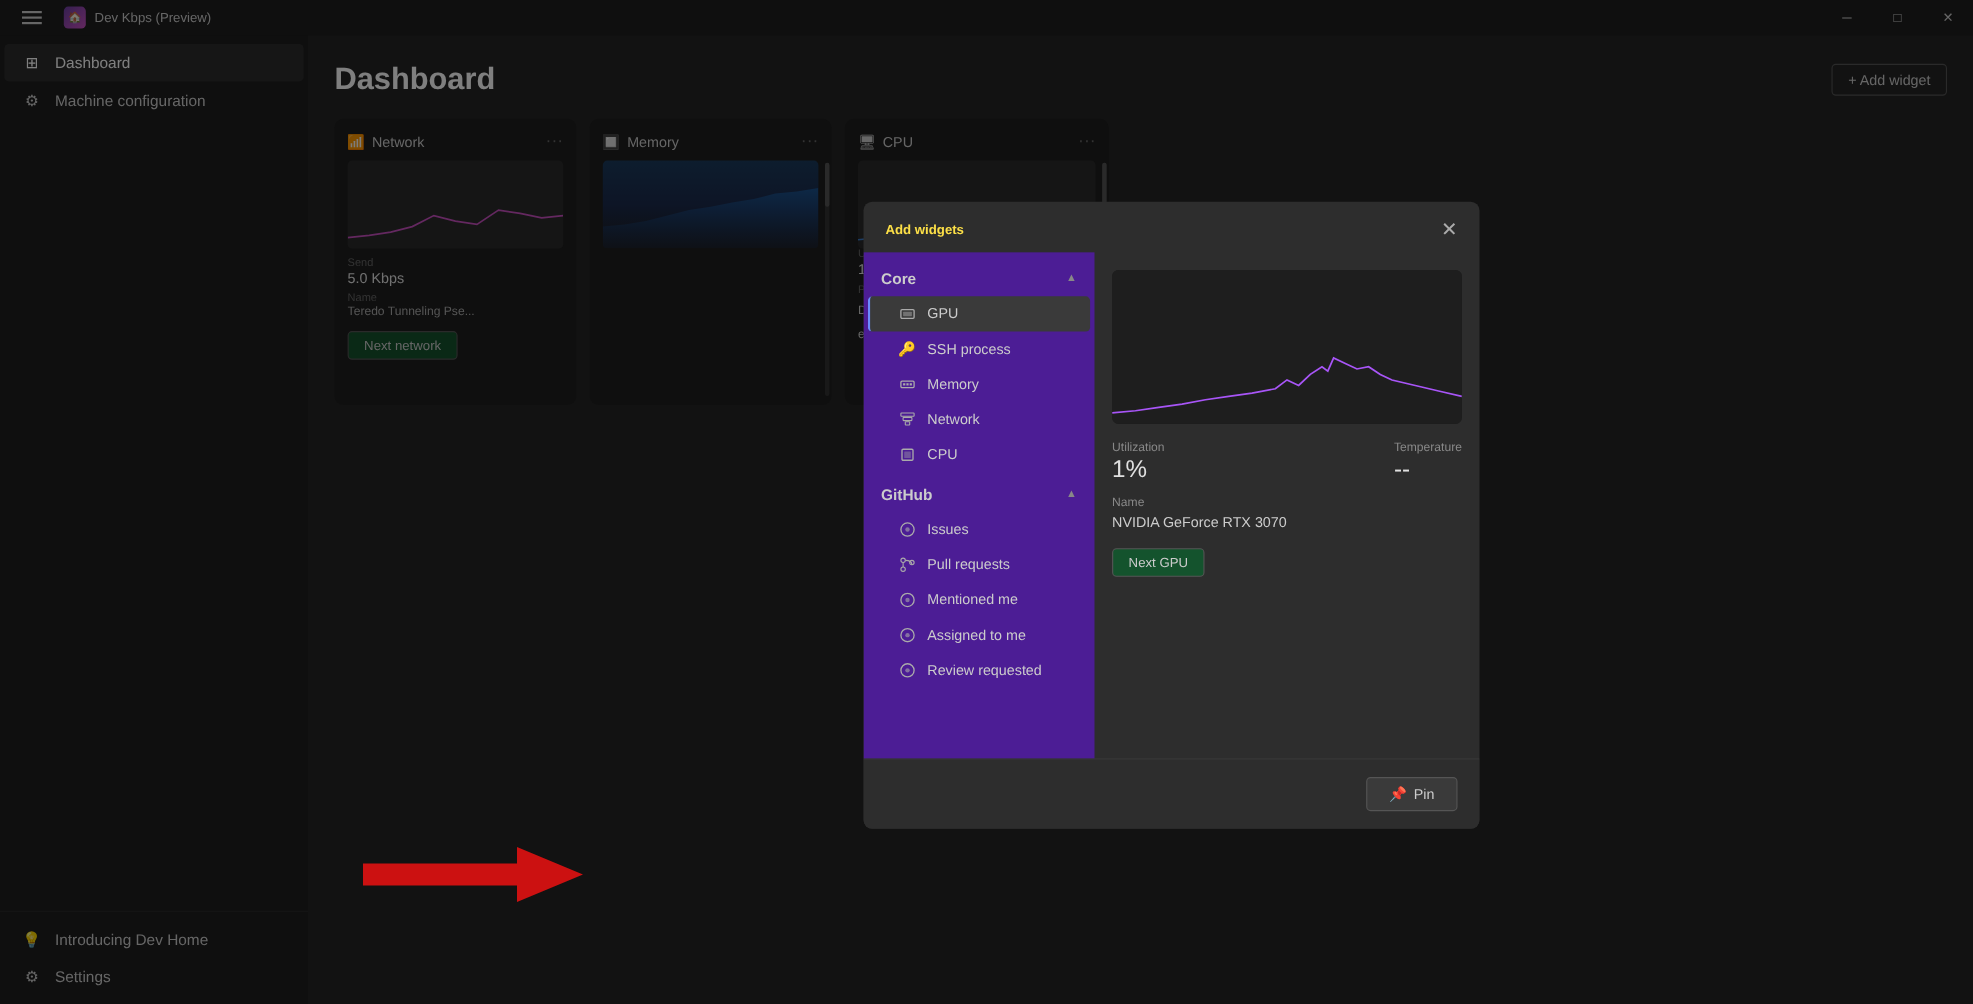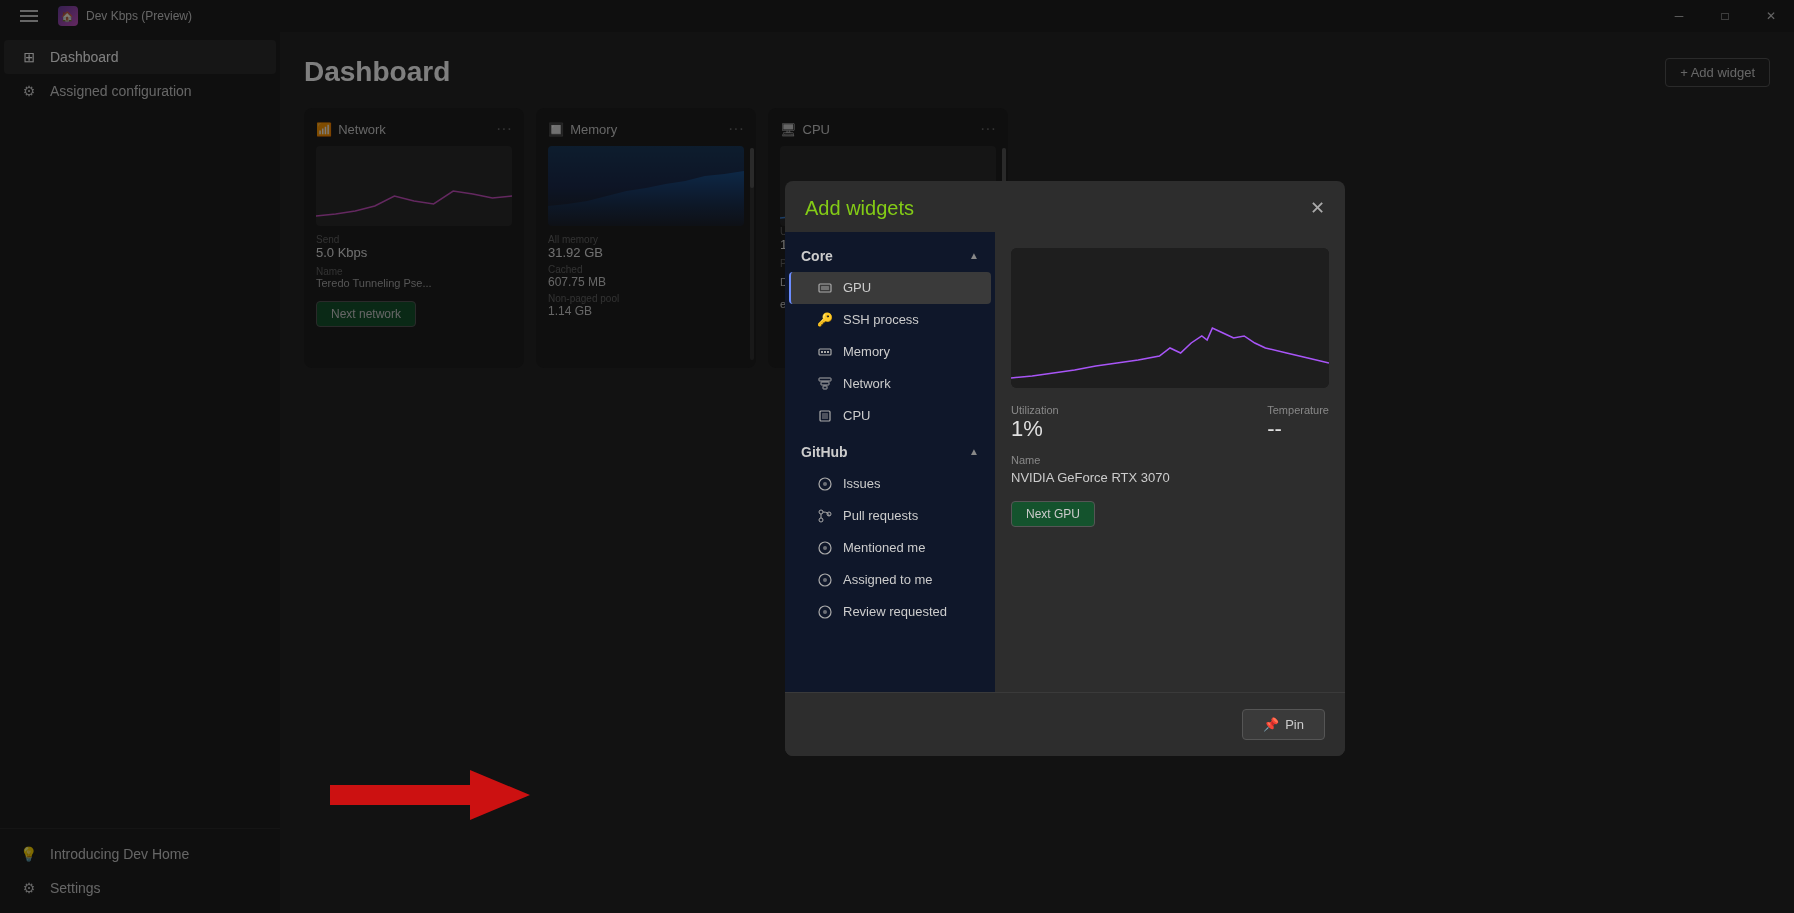--- a/index.html
+++ b/index.html
@@ -254,39 +254,39 @@
       z-index: 200;
       overflow: hidden;
     }
     .dialog-header {
       display: flex;
       align-items: center;
       justify-content: space-between;
       padding: 16px 20px 12px;
     }
     .dialog-title {
-      font-size: 20px;
-      font-weight: 400;
-      color: #84cc16;
+      font-size: 12px;
+      font-weight: 700;
+      color: #fde047;
     }
     .dialog-close {
       background: none;
       border: none;
       color: #aaa;
       cursor: pointer;
       font-size: 18px;
       line-height: 1;
     }
     .dialog-body {
       display: flex;
       height: 460px;
     }
     .dialog-sidebar {
       width: 210px;
-      background: #0f172a;
+      background: #4c1d95;
       padding: 8px 0;
       overflow-y: auto;
       flex-shrink: 0;
     }
     .dialog-section-header {
       display: flex;
       align-items: center;
       justify-content: space-between;
       padding: 8px 16px;
       font-size: 14px;
@@ -447,21 +447,21 @@
 </div>
 
 <div class="sidebar">
   <div class="sidebar-top">
     <div class="sidebar-item active">
       <span class="sidebar-item-icon">⊞</span>
       <span>Dashboard</span>
     </div>
     <div class="sidebar-item">
       <span class="sidebar-item-icon">⚙</span>
-      <span>Assigned configuration</span>
+      <span>Machine configuration</span>
     </div>
   </div>
   <div class="sidebar-bottom">
     <div class="sidebar-item">
       <span class="sidebar-item-icon">💡</span>
       <span>Introducing Dev Home</span>
     </div>
     <div class="sidebar-item">
       <span class="sidebar-item-icon">⚙</span>
       <span>Settings</span>
@@ -512,36 +512,20 @@
       <div class="widget-chart memory-chart">
         <svg viewBox="0 0 200 80" preserveAspectRatio="none" width="100%" height="100%">
           <defs>
             <linearGradient id="memGrad" x1="0" y1="0" x2="0" y2="1">
               <stop offset="0%" stop-color="#1a5a9c" stop-opacity="0.8"></stop>
               <stop offset="100%" stop-color="#1a2a4c" stop-opacity="0.3"></stop>
             </linearGradient>
           </defs>
           <polygon fill="url(#memGrad)" points="0,80 0,60 20,58 40,55 60,50 80,45 100,42 120,38 140,35 160,30 180,28 200,25 200,80"></polygon>
         </svg>
-      </div>
-      <div class="widget-stats">
-        <div style="display:flex;justify-content:space-between;">
-          <div>
-            <div class="label">All memory</div>
-            <div class="value">31.92 GB</div>
-          </div>
-        </div>
-        <div style="margin-top:4px;">
-          <div class="label">Cached</div>
-          <div style="font-size:12px;color:#ccc;">607.75 MB</div>
-        </div>
-        <div style="margin-top:4px;">
-          <div class="label">Non-paged pool</div>
-          <div style="font-size:12px;color:#ccc;">1.14 GB</div>
-        </div>
       </div>
       <div class="widget-scrollbar">
         <div class="widget-scrollbar-thumb"></div>
       </div>
     </div>
 
     <div class="widget-card" style="width:240px;">
       <div class="widget-header">
         <div class="widget-title">
           <span>🖥</span>

